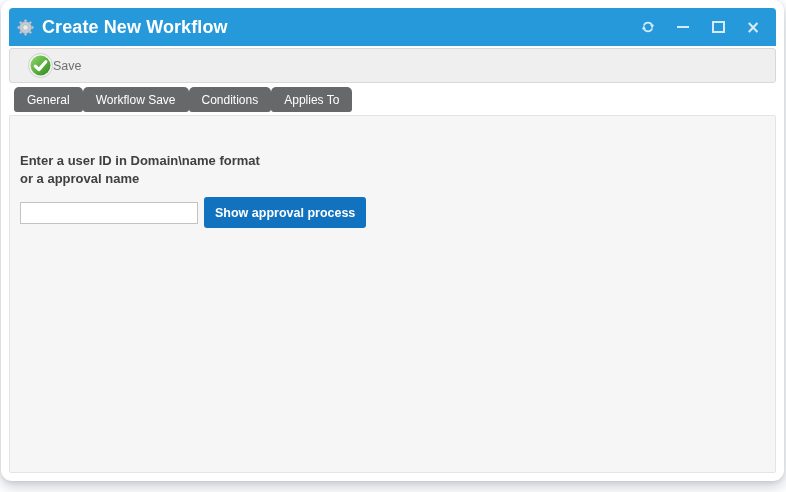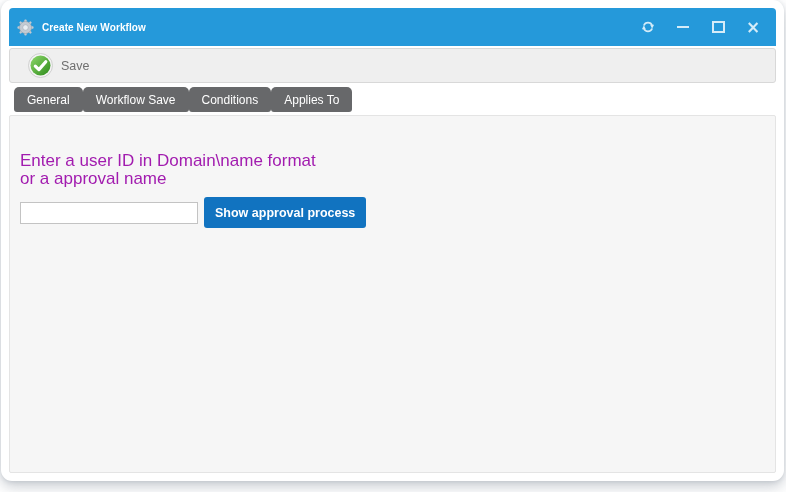--- a/index.html
+++ b/index.html
@@ -28,21 +28,21 @@
     background: #2599da;
     border-radius: 4px 4px 0 0;
     display: flex;
     align-items: center;
     padding: 0 0 0 8px;
   }
   .titlebar .gear { display: flex; align-items: center; }
   .titlebar .title {
     margin-left: 8px;
     color: #ffffff;
-    font-size: 10px;
+    font-size: 18px;
     font-weight: bold;
     letter-spacing: .1px;
   }
   .win-controls {
     margin-left: auto;
     display: flex;
     align-items: center;
     gap: 21px;
     padding-right: 16px;
   }
@@ -64,21 +64,20 @@
     background: #efefef;
     border: 1px solid #d8d8d8;
     border-radius: 3px;
     display: flex;
     align-items: center;
     padding-left: 18px;
   }
   .save-btn {
     display: flex;
     align-items: center;
-    gap: 8px;
     cursor: pointer;
   }
   .save-btn .save-label { color: #6f6f6f; font-size: 12.5px; }
   
   .tabrow {
     margin-top: 4px;
     flex: 0 0 25px;
     display: flex;
     padding-left: 5px;
   }
@@ -97,23 +96,24 @@
   
   .content {
     margin-top: 3px;
     flex: 1 1 auto;
     background: #f6f6f6;
     border: 1px solid #e4e4e4;
     border-radius: 2px;
     padding: 36px 0 0 10px;
   }
   .instructions {
-    color: #a21caf;
-    font-size: 17px;
+    color: #404040;
+    font-size: 13px;
     line-height: 18px;
+    font-weight: bold;
   }
   .form-row {
     margin-top: 9px;
     display: flex;
     align-items: center;
   }
   .user-input {
     width: 178px;
     height: 22px;
     box-sizing: border-box;

